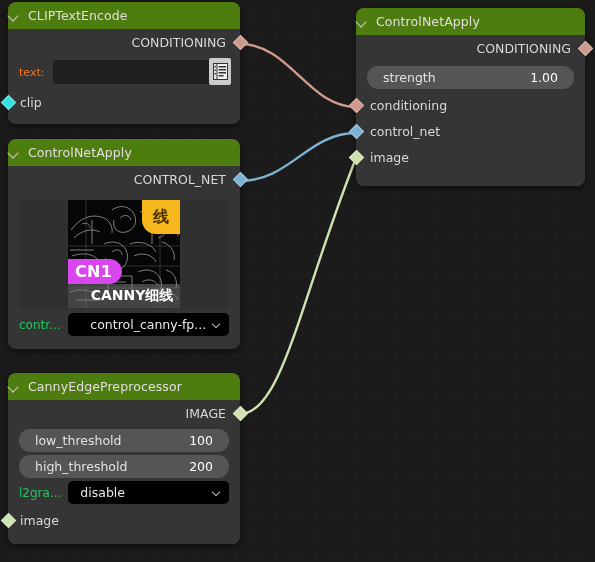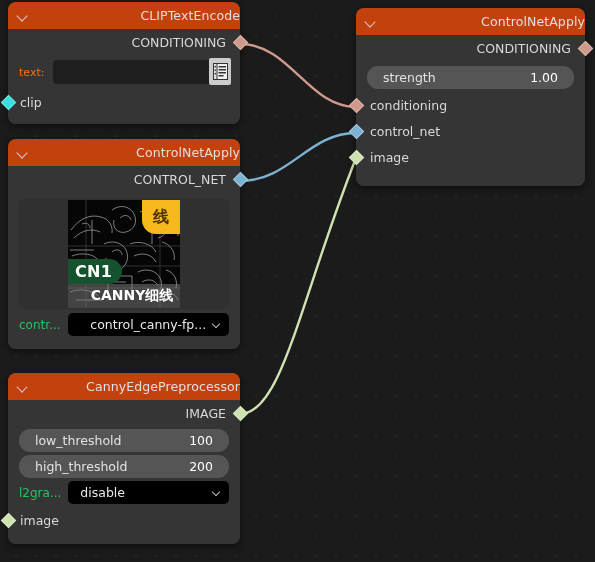--- a/index.html
+++ b/index.html
@@ -25,26 +25,25 @@
     box-sizing:border-box;
     overflow:visible;
   }
   .node-body{
     background:#353535;
     border-radius:0 0 8px 8px;
     position:relative;
   }
   .node-header{
     height:27px;
-    background:#c2410c;
+    background:#4d7c0f;
     border-radius:8px 8px 0 0;
     display:flex;align-items:center;
-    padding-left:9px;
+    padding-left:0;
     box-sizing:border-box;
-    justify-content:space-between;
   }
   .collapse-arrow{
     width:13px;height:13px;flex:0 0 13px;margin-right:7px;
     position:relative;
   }
   .collapse-arrow::before{
     content:"";position:absolute;left:1px;top:3px;
     width:7px;height:7px;
     border-left:1.6px solid #d8c6cf;
     border-bottom:1.6px solid #d8c6cf;
@@ -125,21 +124,21 @@
   }
   .edge-canvas{position:absolute;inset:0;}
   .badge-yellow{
     position:absolute;right:0;top:0;width:38px;height:34px;
     background:#f6b81c;border-radius:0 0 0 14px;
     display:flex;align-items:center;justify-content:center;
     color:#4a3300;font-size:16px;font-weight:bold;
   }
   .badge-green{
     position:absolute;left:0;bottom:24px;height:25px;padding:0 10px 0 7px;
-    background:#14532d;border-radius:0 13px 13px 0;
+    background:#d946ef;border-radius:0 13px 13px 0;
     display:flex;align-items:center;
     color:#ffffff;font-size:16px;font-weight:bold;letter-spacing:.3px;
   }
   .caption{
     position:absolute;left:0;right:0;bottom:0;height:24px;
     background:rgba(120,120,120,.55);
     display:flex;align-items:center;justify-content:center;
     color:#ffffff;font-size:14px;font-weight:bold;padding-left:16px;
   }
 </style>

